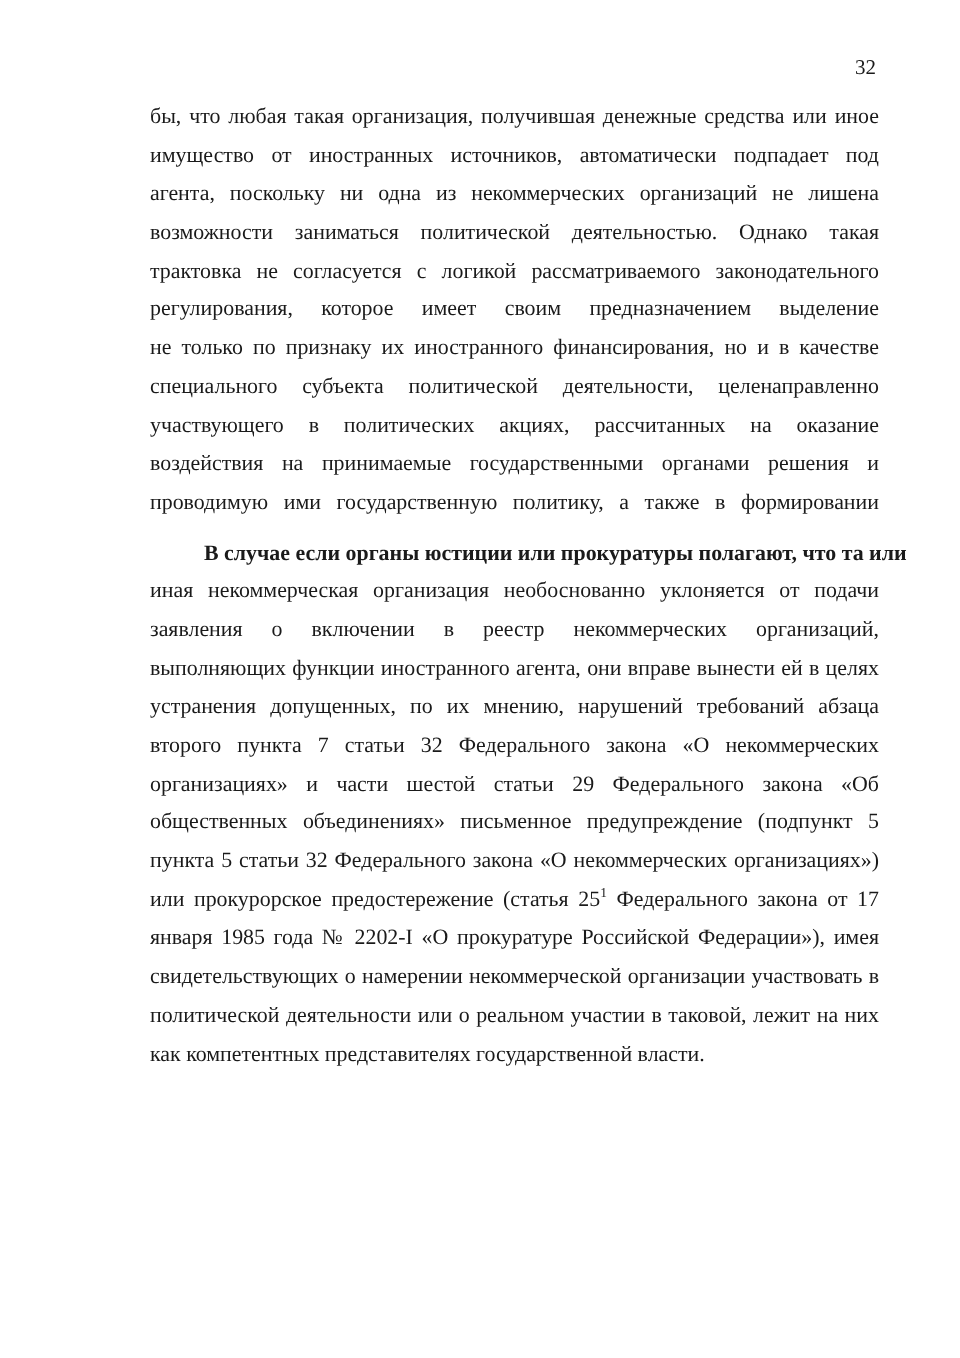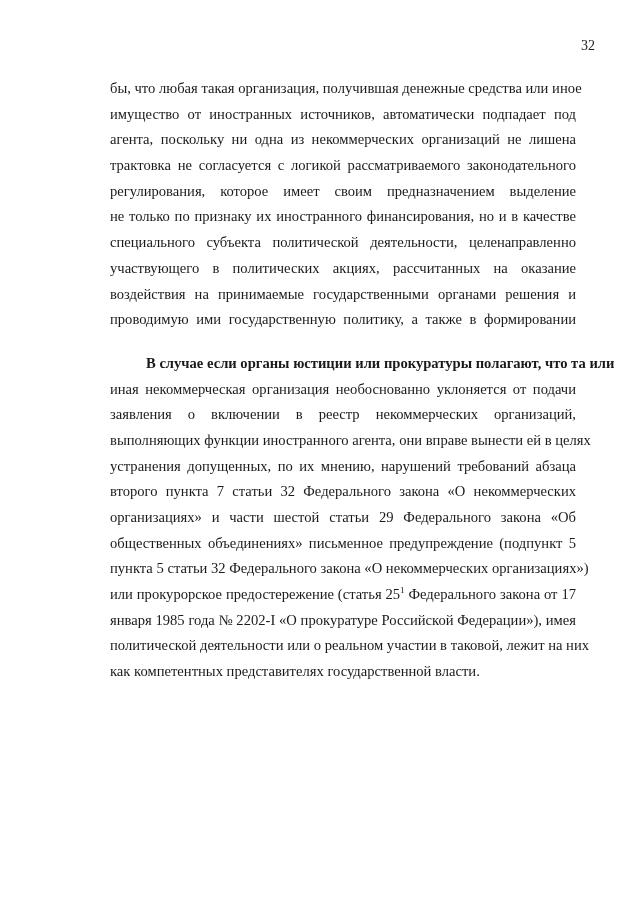--- a/index.html
+++ b/index.html
@@ -2,62 +2,64 @@
 <html><head>
 <meta charset="utf-8">
 <style>
   html, body { margin: 0; padding: 0; background: #ffffff; }
   body { width: 640px; height: 905px; position: relative; overflow: hidden; }
   .page {
     position: absolute; left: 0; top: 0; width: 640px; height: 905px; background: #ffffff;
     font-family: "Liberation Serif", "DejaVu Serif", serif; color: #1a1a1a;
   }
   .page-number {
-    position: absolute; top: 38px; right: 45px; font-size: 14px; line-height: 16px;
+    position: absolute; top: 38px; right: 56px; font-size: 14px; line-height: 16px;
   }
   .body-text {
     position: absolute; left: 92px; top: 58px; width: 502px;
   }
   .para {
-    margin: 18px; font-size: 14.6px; line-height: 25.7px; text-align: justify; hyphens: none;
+    margin: 8px; font-size: 14.6px; line-height: 25.7px; text-align: justify; hyphens: none;
   }
   .line {
     display: block; text-align: justify; text-align-last: justify; white-space: nowrap; height: 25.7px;
   }
   .line.last { text-align-last: left; }
   .line.indent { padding-left: 36px; font-weight: bold; }
   sup { font-size: 9px; line-height: 0; vertical-align: 6px; }
 </style>
 </head>
 <body>
 
 <div class="page">
   <div class="page-number">32</div>
   <div class="body-text">
     <p class="para">
       <span class="line">бы, что любая такая организация, получившая денежные средства или иное</span>
       <span class="line">имущество от иностранных источников, автоматически подпадает под</span>
       <span class="line">агента, поскольку ни одна из некоммерческих организаций не лишена</span>
+      <span class="line">возможности заниматься политической деятельностью. Однако такая</span>
       <span class="line">трактовка не согласуется с логикой рассматриваемого законодательного</span>
       <span class="line">регулирования, которое имеет своим предназначением выделение</span>
       <span class="line">не только по признаку их иностранного финансирования, но и в качестве</span>
       <span class="line">специального субъекта политической деятельности, целенаправленно</span>
       <span class="line">участвующего в политических акциях, рассчитанных на оказание</span>
       <span class="line">воздействия на принимаемые государственными органами решения и</span>
       <span class="line">проводимую ими государственную политику, а также в формировании</span>
     </p>
     <p class="para">
       <span class="line indent">В случае если органы юстиции или прокуратуры полагают, что та или</span>
       <span class="line">иная некоммерческая организация необоснованно уклоняется от подачи</span>
       <span class="line">заявления о включении в реестр некоммерческих организаций,</span>
       <span class="line">выполняющих функции иностранного агента, они вправе вынести ей в целях</span>
       <span class="line">устранения допущенных, по их мнению, нарушений требований абзаца</span>
       <span class="line">второго пункта 7 статьи 32 Федерального закона «О некоммерческих</span>
       <span class="line">организациях» и части шестой статьи 29 Федерального закона «Об</span>
       <span class="line">общественных объединениях» письменное предупреждение (подпункт 5</span>
       <span class="line">пункта 5 статьи 32 Федерального закона «О некоммерческих организациях»)</span>
       <span class="line"><span>или прокурорское предостережение (статья 25</span><sup>1</sup><span> Федерального закона от 17</span></span>
       <span class="line">января 1985 года № 2202-I «О прокуратуре Российской Федерации»), имея</span>
+      <span class="line">свидетельствующих о намерении некоммерческой организации участвовать в</span>
       <span class="line">политической деятельности или о реальном участии в таковой, лежит на них</span>
       <span class="line last">как компетентных представителях государственной власти.</span>
     </p>
   </div>
 </div>
 
 </body></html>

